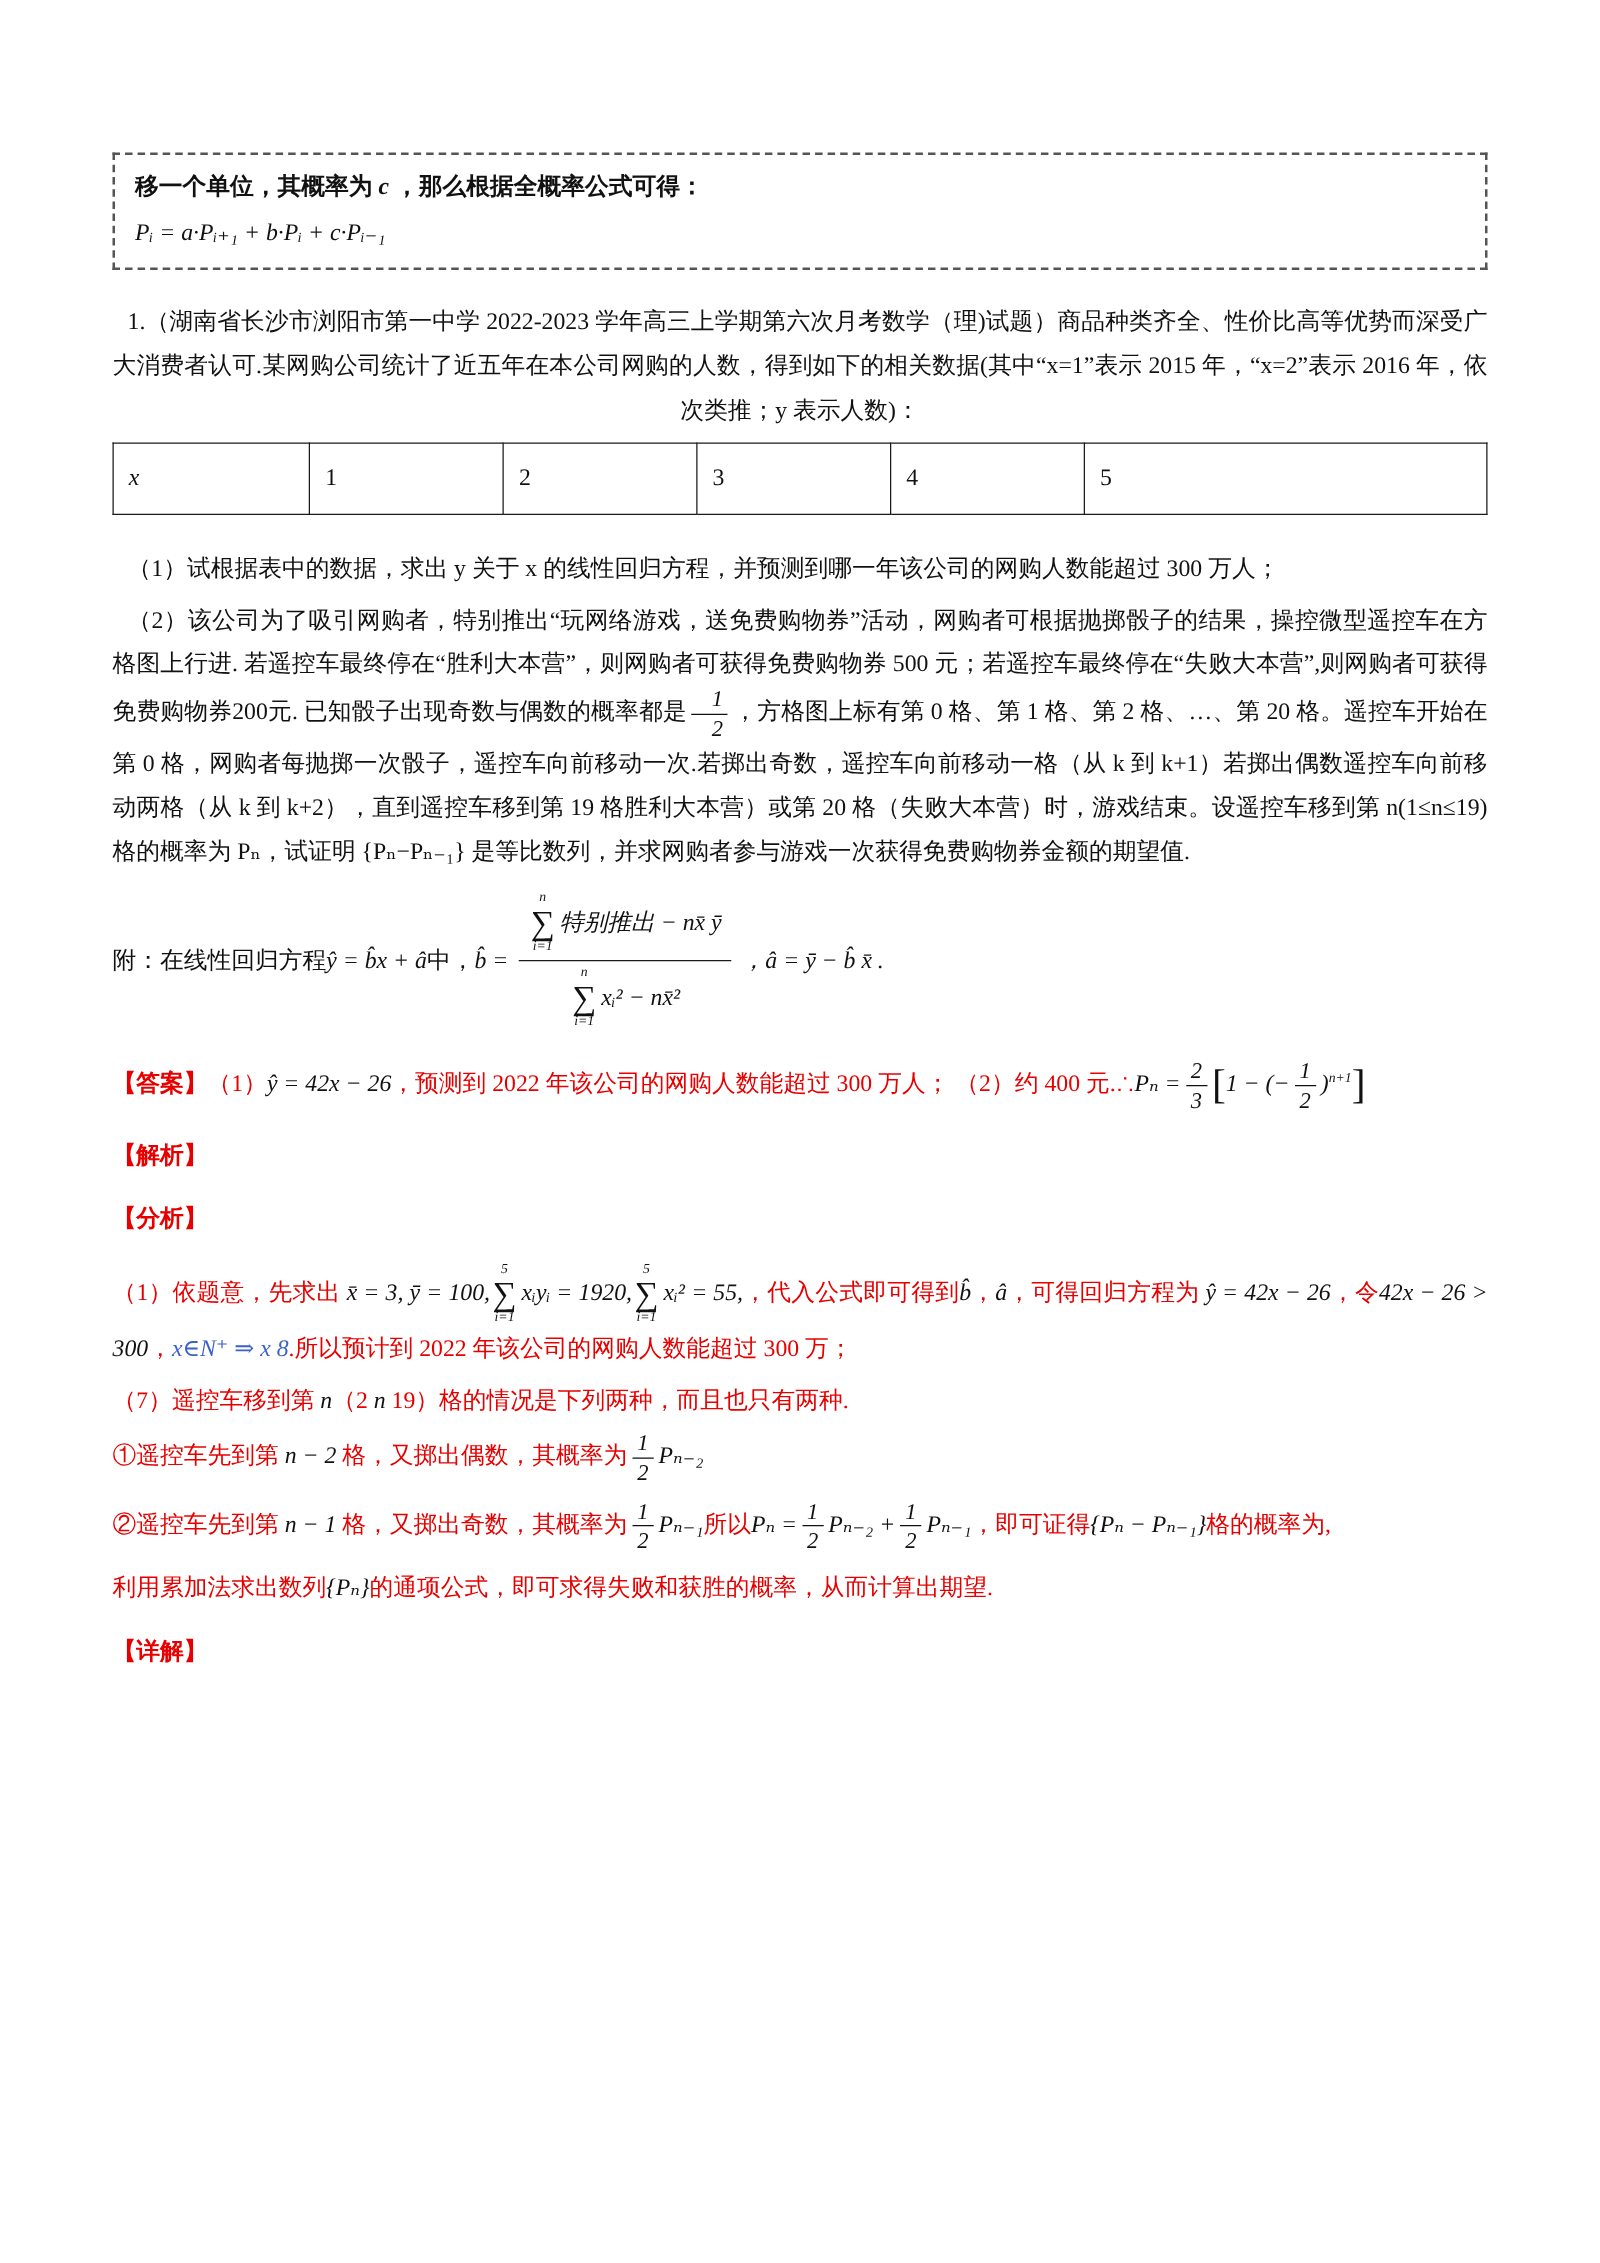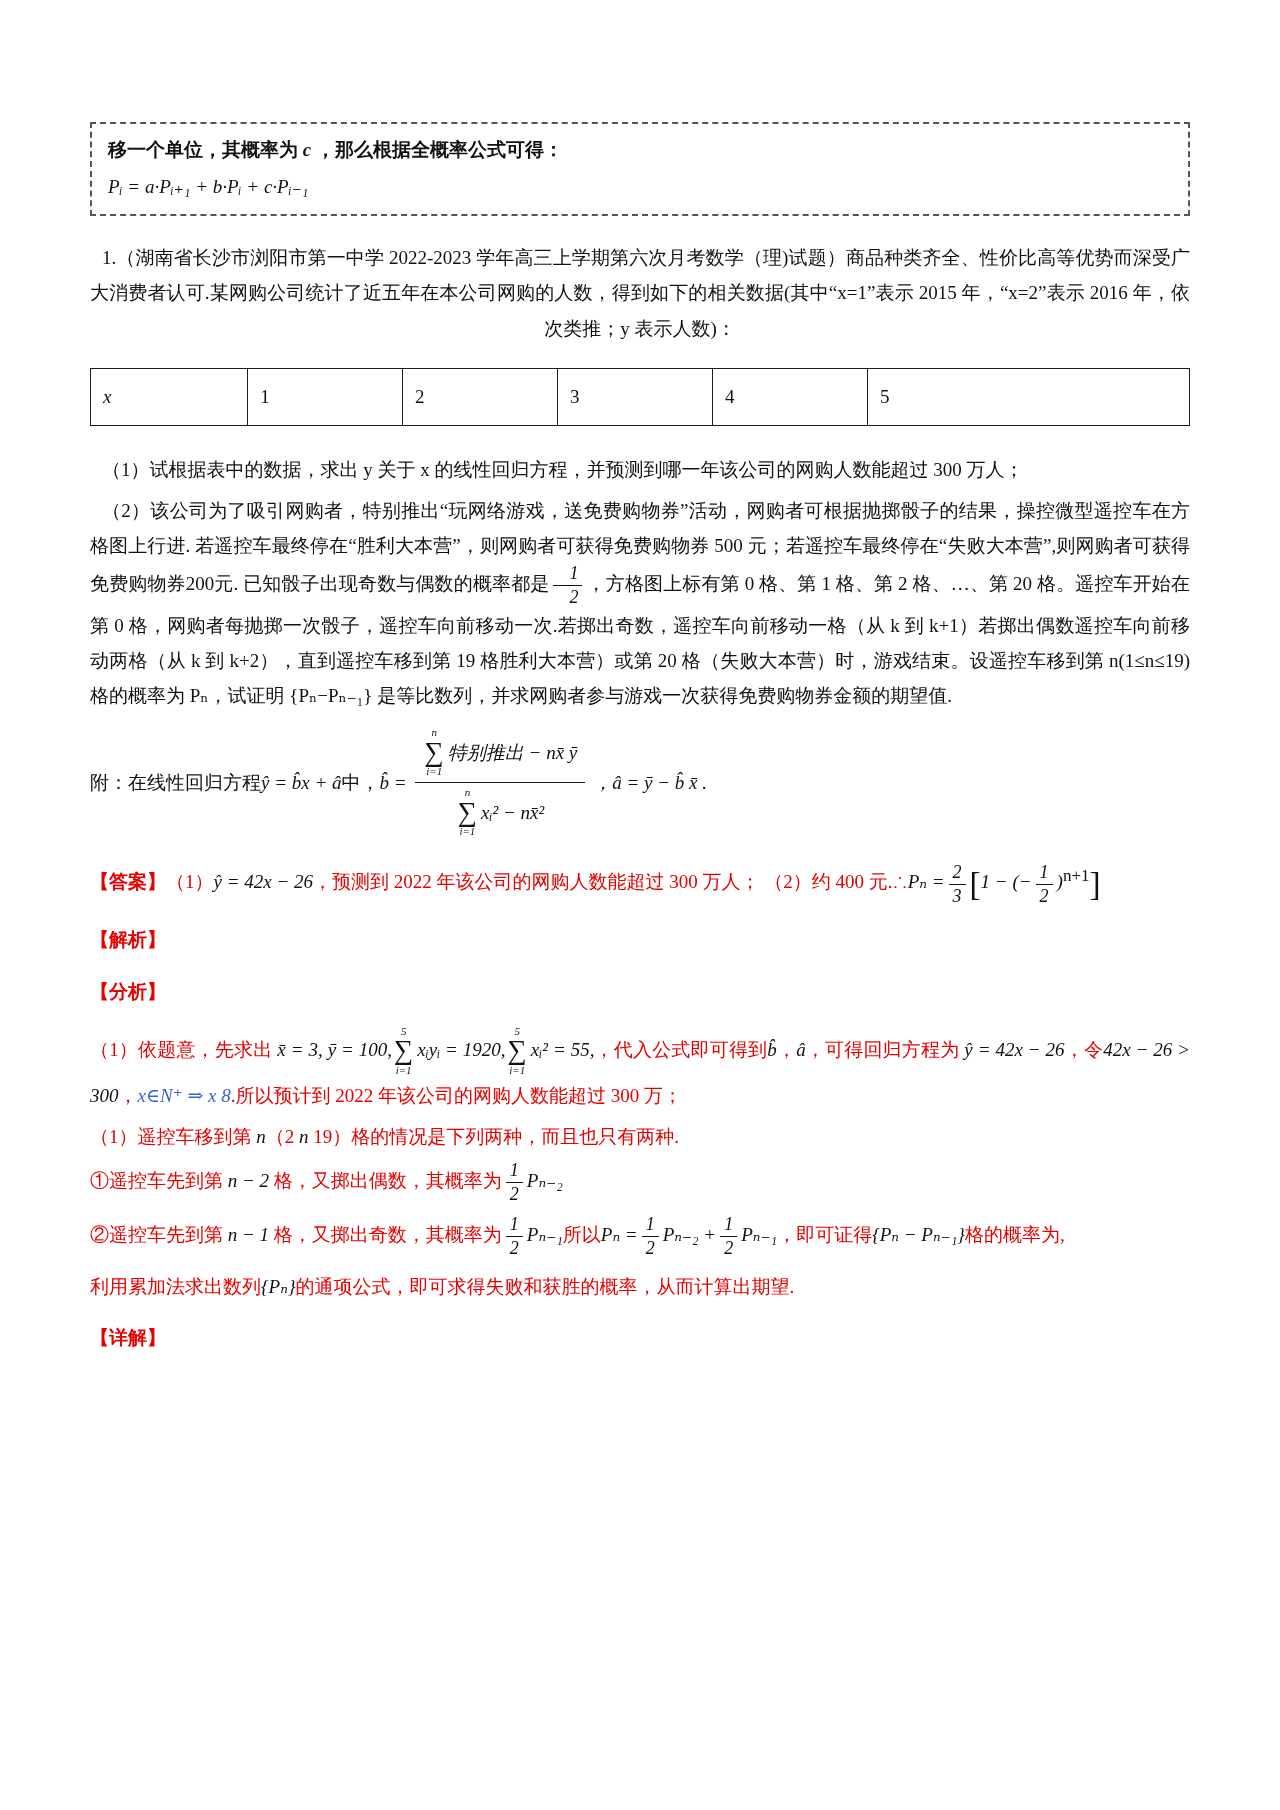--- a/index.html
+++ b/index.html
@@ -21,21 +21,21 @@
   .box-line{font-weight:bold;}
   .box-formula{margin-top:2px;}
 
   .m{font-style:italic;font-family:"Liberation Serif","DejaVu Serif","DejaVu Sans",serif;}
   .r{color:var(--red);}
   .bl{color:var(--blue);font-style:italic;}
   .tag{color:var(--red);font-weight:bold;}
 
   .para{margin:0 0 6px 0;text-align:justify;}
   .indent{text-indent:12px;}
-  .intro{text-align:justify;text-align-last:center;margin-bottom:22px;}
+  .intro{text-align:justify;text-align-last:center;margin-bottom:8px;}
 
   table.data{width:100%;border-collapse:collapse;margin:8px 0 26px 0;}
   table.data td{border:1.6px solid #1a1a1a;height:57px;padding-left:12px;vertical-align:middle;}
   td.c0{width:14.3%;}
   td.cn{width:14.1%;}
 
   
   .frac{display:inline-flex;flex-direction:column;align-items:center;vertical-align:middle;
         line-height:1.15;font-style:italic;margin:0 4px;font-size:18px;}
   .frac .num{padding:0 4px 1px 4px;border-bottom:1.4px solid currentColor;}
@@ -45,21 +45,21 @@
   .note-row{display:flex;align-items:center;flex-wrap:wrap;margin:10px 0 18px 0;}
   .bigfrac{display:inline-flex;flex-direction:column;align-items:center;margin:0 8px;vertical-align:middle;}
   .bigfrac .bnum,.bigfrac .bden{display:flex;align-items:center;justify-content:center;padding:3px 8px;}
   .bigfrac .bnum{border-bottom:1.6px solid #1a1a1a;}
 
   .sum{display:inline-flex;flex-direction:column;align-items:center;line-height:1;margin:0 4px 0 2px;font-style:normal;vertical-align:middle;}
   .sum .lim{font-size:11px;font-style:italic;line-height:1.25;}
   .sum .sym{font-size:27px;line-height:0.95;font-style:normal;}
 
   .bigbr{font-size:175%;font-style:normal;vertical-align:middle;line-height:1;}
-  sup.sp{font-size:17px;}
+  sup.sp{font-size:11px;font-style:italic;}
 
   .ansline{margin:6px 0 10px 0;}
   .tagline{margin:16px 0;}
   .fline{margin:4px 0 10px 0;}
 </style>
 </head>
 <body>
 
 <div class="page">
 
@@ -140,21 +140,21 @@
         <span class="sym">∑</span>
         <span class="lim">i=1</span>
       </span><span class="m">xᵢyᵢ = 1920,</span><span class="sum">
         <span class="lim">5</span>
         <span class="sym">∑</span>
         <span class="lim">i=1</span>
       </span><span class="m">xᵢ² = 55,</span><span class="r">，代入公式即可得到</span><span class="m">b̂</span><span class="r">，</span><span class="m">â</span><span class="r">，可得回归方程为 </span><span class="m">ŷ = 42x − 26</span><span class="r">，令</span><span class="m">42x − 26 &gt; 300</span><span class="r">，</span><span class="bl">x∈N⁺ ⇒ x  8</span><span class="r">.所以预计到 2022 年该公司的网购人数能超过 300 万；</span>
   </p>
 
   <p class="para">
-    <span class="r">（1）遥控车移到第 </span><span class="m">n</span><span class="r">（2 </span><span class="m">n</span><span class="r"> 19）格的情况是下列两种，而且也只有两种.</span>
+    <span class="r">（7）遥控车移到第 </span><span class="m">n</span><span class="r">（2 </span><span class="m">n</span><span class="r"> 19）格的情况是下列两种，而且也只有两种.</span>
   </p>
 
   <p class="para fline">
     <span class="r">①遥控车先到第 </span><span class="m">n − 2</span><span class="r"> 格，又掷出偶数，其概率为</span><span class="frac">
         <span class="num">1</span>
         <span class="den">2</span>
       </span><span class="m">Pₙ₋₂</span>
   </p>
 
   <p class="para fline">

